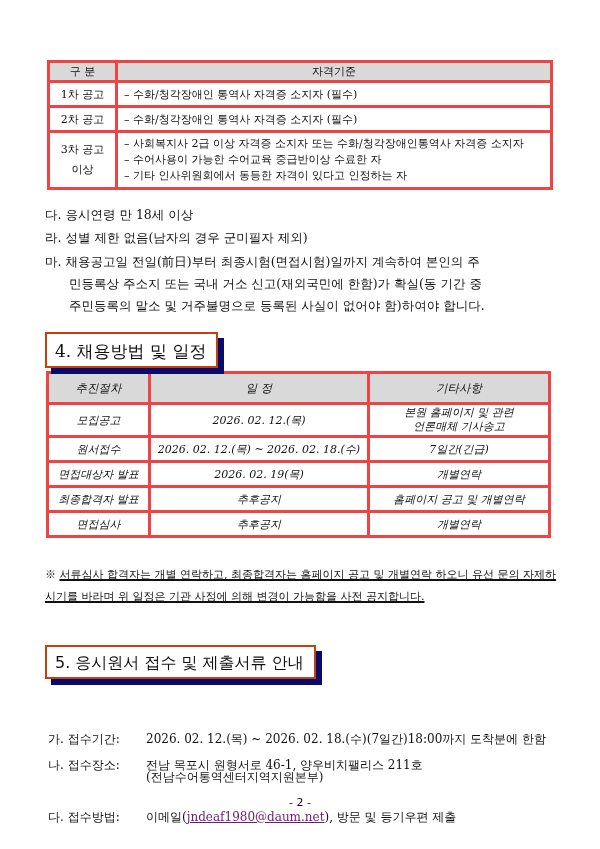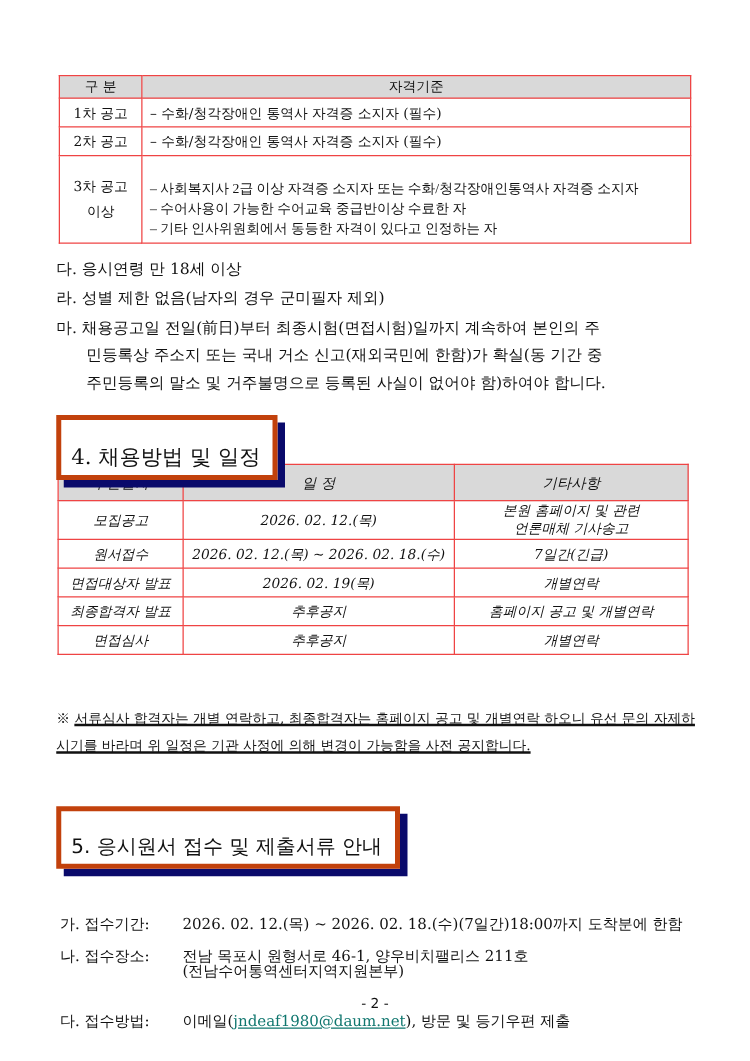--- a/index.html
+++ b/index.html
@@ -1,54 +1,54 @@
 <!DOCTYPE html>
 <html><head>
 <meta charset="utf-8">
 <style>
   html, body { margin: 0; padding: 0; background: #ffffff; }
   body { width: 600px; height: 849px; position: relative; overflow: hidden;
          font-family: "DejaVu Serif", "Liberation Serif", serif; color: #111; }
   .abs { position: absolute; }
   table { border-collapse: collapse; font-size: 11px; }
-  td, th { border: 1px solid #ef4444; padding: 0 4px; font-weight: normal; }
+  td, th { border: 3px solid #ef4444; padding: 0 4px; font-weight: normal; }
   th { background: #d9d9d9; text-align: center; }
 
   
   #qual { left: 47px; top: 60px; width: 506px; }
   #qual th, #qual td { height: 22px; }
   #qual .c1 { width: 57px; text-align: center; }
   #qual .c2 { text-align: left; padding-left: 6px; }
-  #qual .multi td.c2 { padding-top: 18px; padding-bottom: 3px; line-height: 16px; font-family: Liberation Serif, serif; }
+  #qual .multi td.c2 { padding-top: 3px; padding-bottom: 3px; line-height: 16px; }
   #qual th { height: 17px; }
 
   .para { left: 45px; font-size: 12.5px; line-height: 19px; }
   .indent { padding-left: 24px; }
 
   
   .sec { position: absolute; left: 45px; }
-  .sec .box { position: relative; border: 4px solid #c2410c; background: #fff;
-              font-size: 17px; padding: 18px 10px 3px 8px; z-index: 2; white-space: nowrap; }
+  .sec .box { position: relative; border: 2px solid #c2410c; background: #fff;
+              font-size: 17px; padding: 6px 10px 3px 8px; z-index: 2; white-space: nowrap; }
   .sec .shadow { position: absolute; left: 6px; top: 6px; right: -6px; bottom: -6px;
                  background: #0a0a6b; z-index: 1; }
 
   
   #sched { left: 46px; top: 371px; width: 505px; font-style: italic; }
   #sched th { height: 28px; font-size: 11.5px; }
   #sched td { height: 22px; text-align: center; font-size: 11px; }
   #sched td.two { line-height: 14px; height: 30px; }
   #sched .s1 { width: 91px; }
   #sched .s2 { width: 208px; }
 
   .note { left: 45px; top: 564px; width: 515px; font-size: 11px; line-height: 22px; }
   .note .u { text-decoration: underline; text-decoration-thickness: 1.5px; }
 
   .recv { left: 48px; font-size: 12px; line-height: 20px; white-space: nowrap; }
   .recv .k { display: inline-block; width: 98px; margin-top: 47px; }
-  .link { color: #0f766e; text-decoration: underline; text-align: center; }
+  .link { color: #701a75; text-decoration: underline; text-align: center; }
   .pageno { left: 0; width: 600px; top: 796px; text-align: center; font-size: 11px;
             font-family: "DejaVu Sans", sans-serif; }
 </style>
 </head>
 <body>
 
 <table id="qual" class="abs">
   <tbody>
       <tr>
     <th class="c1">구  분</th>

